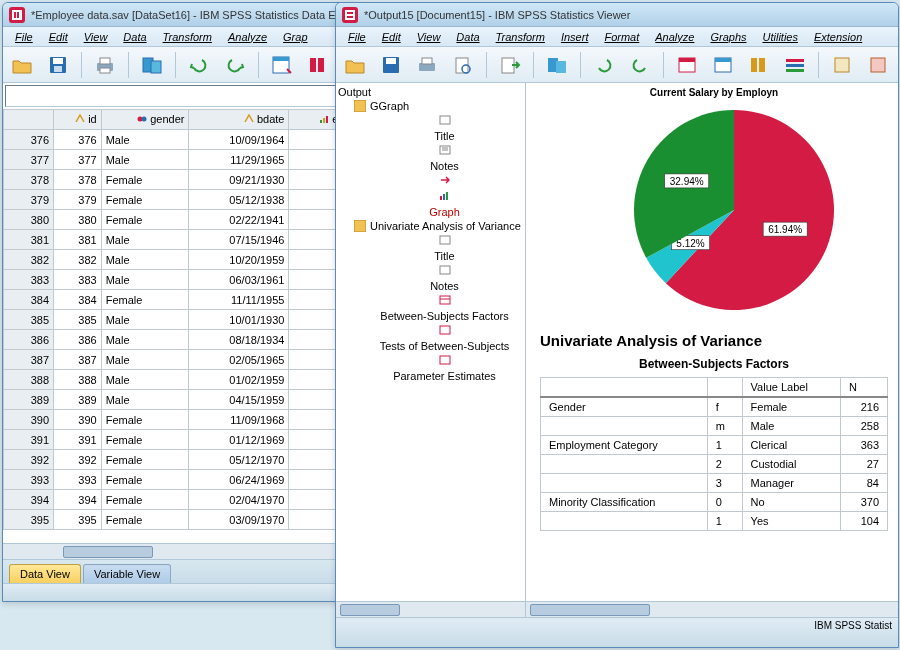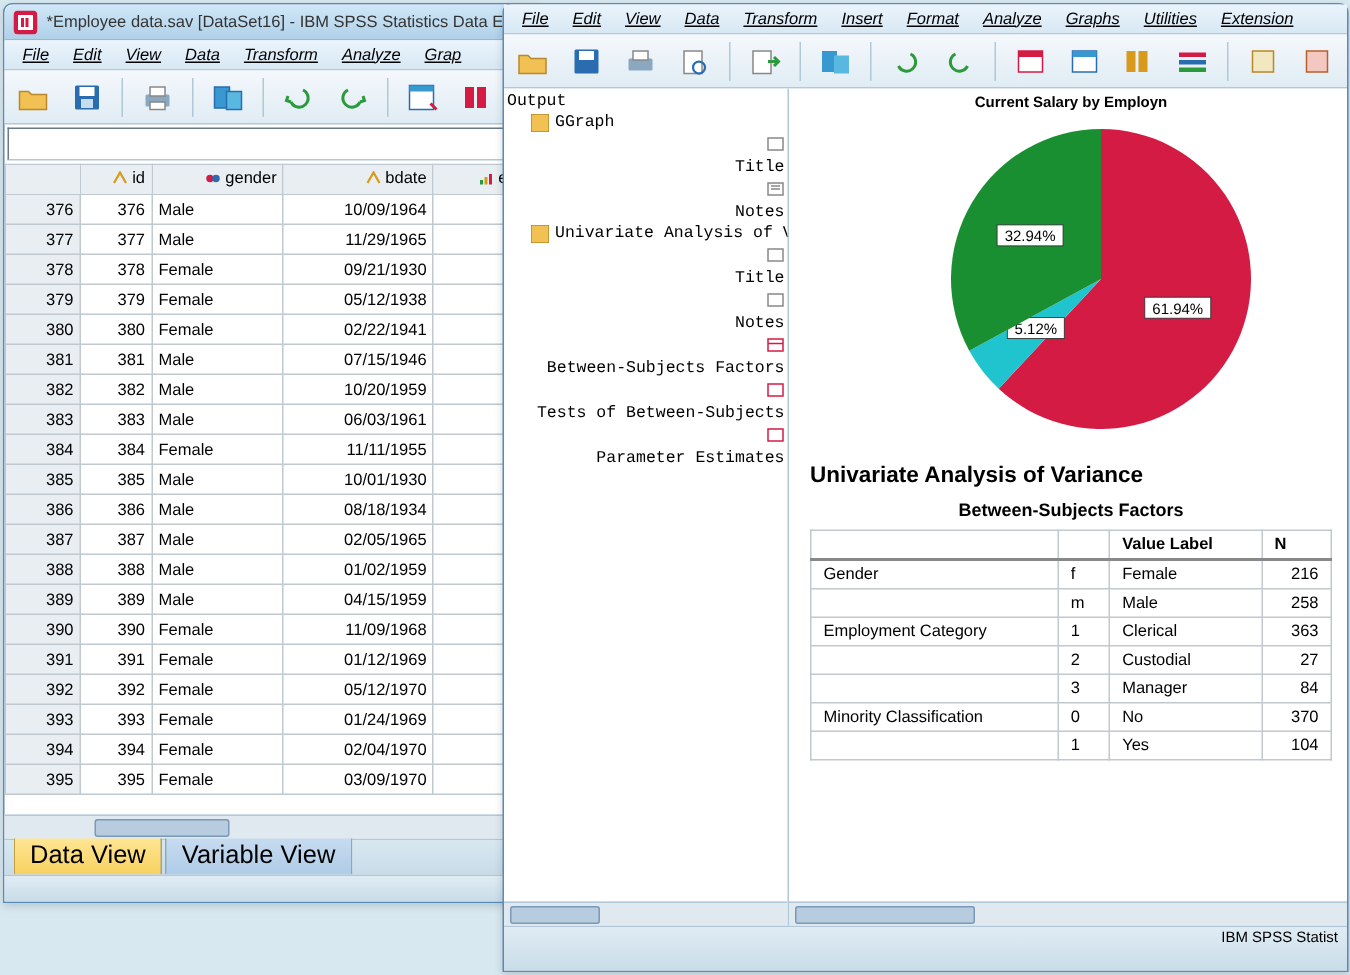--- a/index.html
+++ b/index.html
@@ -23,43 +23,43 @@
   table.data { border-collapse: collapse; width: 100%; font-size: 11px; }
   table.data th, table.data td { border: 1px solid #c0c8d0; padding: 2px 4px; height: 20px; text-align: left; background: #fff; }
   table.data th { background: #e8eef2; font-weight: normal; position: sticky; top: 0; }
   table.data th.col-icon { text-align: right; }
   table.data th.rowhead, table.data td.rowhead { background: #e8eef2; text-align: right; width: 50px; }
   table.data td.num { text-align: right; }
   .col-icon-inner { display: inline-flex; align-items: center; gap: 3px; }
   .hscroll { height: 16px; background: #e0e8f0; border-top: 1px solid #b0c8d8; position: relative; }
   .hscroll .thumb { position: absolute; left: 60px; top: 2px; width: 90px; height: 12px; background: #b8cce0; border: 1px solid #7a98b8; border-radius: 2px; }
   .tabs { height: 24px; display: flex; align-items: flex-end; background: linear-gradient(#d8e8f0, #c8dce8); border-top: 1px solid #b0c8d8; padding: 0 6px; }
-  .tabs .tab { padding: 3px 10px; border: 1px solid #8aa8c0; border-bottom: none; background: linear-gradient(#c8dcf0,#b0cce8); margin-right: 2px; font-size: 17px; cursor: pointer; border-radius: 3px 3px 0 0; }
+  .tabs .tab { padding: 3px 10px; border: 1px solid #8aa8c0; border-bottom: none; background: linear-gradient(#c8dcf0,#b0cce8); margin-right: 2px; font-size: 11px; cursor: pointer; border-radius: 3px 3px 0 0; }
   .tabs .tab.active { background: linear-gradient(#ffe898,#f8d060); border-color: #c0a040; }
   .statusbar { height: 18px; background: linear-gradient(#e0ecf4,#c8dce8); border-top: 1px solid #b0c8d8; }
 
   
   #viewer { left: 335px; top: 2px; width: 564px; height: 646px; z-index: 2; }
   #viewer .content { }
   .outline-pane { width: 190px; border-right: 1px solid #b0c8d8; background: #fff; overflow: hidden; display: flex; flex-direction: column; }
   .outline-pane .outline-body { flex: 1; padding: 2px; font-size: 11px; }
-  .tree-item { display: flex; align-items: flex-end; gap: 4px; padding: 1px 0; white-space: nowrap; font-family: Liberation Mono, monospace; }
+  .tree-item { display: flex; align-items: center; gap: 4px; padding: 1px 0; white-space: nowrap; }
   .tree-item.sel { color: #b00; }
   .tree-sub { padding-left: 16px; }
   .tree-sub2 { padding-left: 28px; flex-direction: column; }
   .tree-icon { width: 12px; height: 12px; display: inline-flex; align-items: center; justify-content: center; }
   .output-pane { flex: 1; background: #fff; overflow: hidden; display: flex; flex-direction: column; }
   .output-body { flex: 1; padding: 4px 10px 4px 14px; overflow: hidden; }
   .chart-title { font-size: 10px; font-weight: bold; text-align: center; margin-bottom: 2px; }
   .pie-wrap { display: flex; justify-content: center; margin-bottom: 12px; }
   .analysis-title { font-size: 15px; font-weight: bold; margin: 10px 0 8px; }
   .factors-title { font-size: 12px; font-weight: bold; text-align: center; margin: 6px 0; }
   table.factors { border-collapse: collapse; width: 100%; font-size: 11px; }
   table.factors th, table.factors td { border: 1px solid #c0c8d0; padding: 3px 8px; text-align: left; }
-  table.factors th { font-weight: bold; background: #fff; border-bottom: 2px solid #888; }
+  table.factors th { font-weight: normal; background: #fff; border-bottom: 2px solid #888; }
   table.factors td.n { text-align: right; }
   table.factors td.rowlabel { background: #fff; }
   .viewer-status { height: 30px; background: linear-gradient(#e0ecf4,#c8dce8); border-top: 1px solid #b0c8d8; font-size: 10px; text-align: right; padding: 2px 6px; }
 
   
   svg { display: block; }
 </style>
 </head>
 <body>
 
@@ -291,21 +291,21 @@
               <td class="rowhead">392</td>
   <td class="num">392</td>
   <td>Female</td>
   <td class="num">05/12/1970</td>
   <td class="num">12</td>
             </tr>
             <tr>
               <td class="rowhead">393</td>
   <td class="num">393</td>
   <td>Female</td>
-  <td class="num">01/24/1969</td>
+  <td class="num">06/24/1969</td>
   <td class="num">12</td>
             </tr>
             <tr>
               <td class="rowhead">394</td>
   <td class="num">394</td>
   <td>Female</td>
   <td class="num">02/04/1970</td>
   <td class="num">8</td>
             </tr>
             <tr>
@@ -323,20 +323,31 @@
       <div class="thumb"></div>
     </div>
   <div class="tabs">
     <div class="tab active">Data View</div>
     <div class="tab">Variable View</div>
   </div>
   <div class="statusbar"></div>
 </div>
 
 <div id="viewer" class="window">
+  <div class="titlebar">
+    <span class="app-icon">
+        <svg width="16" height="16">
+          <rect width="16" height="16" rx="3" fill="#d31b44"></rect>
+          <rect x="3" y="3" width="10" height="10" fill="#fff"></rect>
+          <rect x="5" y="5" width="6" height="2" fill="#d31b44"></rect>
+          <rect x="5" y="9" width="6" height="2" fill="#d31b44"></rect>
+        </svg>
+      </span>
+    <span class="title">*Output15 [Document15] - IBM SPSS Statistics Viewer</span>
+  </div>
   <div class="menubar">
     <span class="menu-item"><u>File</u></span>
     <span class="menu-item"><u>Edit</u></span>
     <span class="menu-item"><u>View</u></span>
     <span class="menu-item"><u>Data</u></span>
     <span class="menu-item"><u>Transform</u></span>
     <span class="menu-item"><u>Insert</u></span>
     <span class="menu-item"><u>Format</u></span>
     <span class="menu-item"><u>Analyze</u></span>
     <span class="menu-item"><u>Graphs</u></span>
@@ -454,20 +465,35 @@
           </div>
         <div class="tree-item tree-sub2">
             <span class="tree-icon">
               <svg width="12" height="10">
                 <rect x="1" y="1" width="10" height="8" fill="#fff" stroke="#888"></rect>
                 <line x1="3" y1="3" x2="9" y2="3" stroke="#888"></line>
                 <line x1="3" y1="5" x2="9" y2="5" stroke="#888"></line>
               </svg>
             </span>
             <span>Notes</span>
+          </div>
+        <div class="tree-item tree-sub2 sel">
+            <span class="tree-icon">
+              <svg width="10" height="10">
+                <path d="M1 5 h7 M6 2 l3 3 l-3 3" stroke="#d31b44" stroke-width="1.5" fill="none"></path>
+              </svg>
+            </span>
+            <span class="tree-icon">
+              <svg width="12" height="10">
+                <rect x="1" y="5" width="2" height="4" fill="#d31b44"></rect>
+                <rect x="4" y="3" width="2" height="6" fill="#2a6cb0"></rect>
+                <rect x="7" y="1" width="2" height="8" fill="#2a9a3a"></rect>
+              </svg>
+            </span>
+            <span>Graph</span>
           </div>
         <div class="tree-item tree-sub">
             <span class="tree-icon">
               <svg width="12" height="12">
                 <rect width="12" height="12" fill="#f2c154" stroke="#b8882a"></rect>
               </svg>
             </span>
             <span>Univariate Analysis of Variance</span>
           </div>
         <div class="tree-item tree-sub2">

